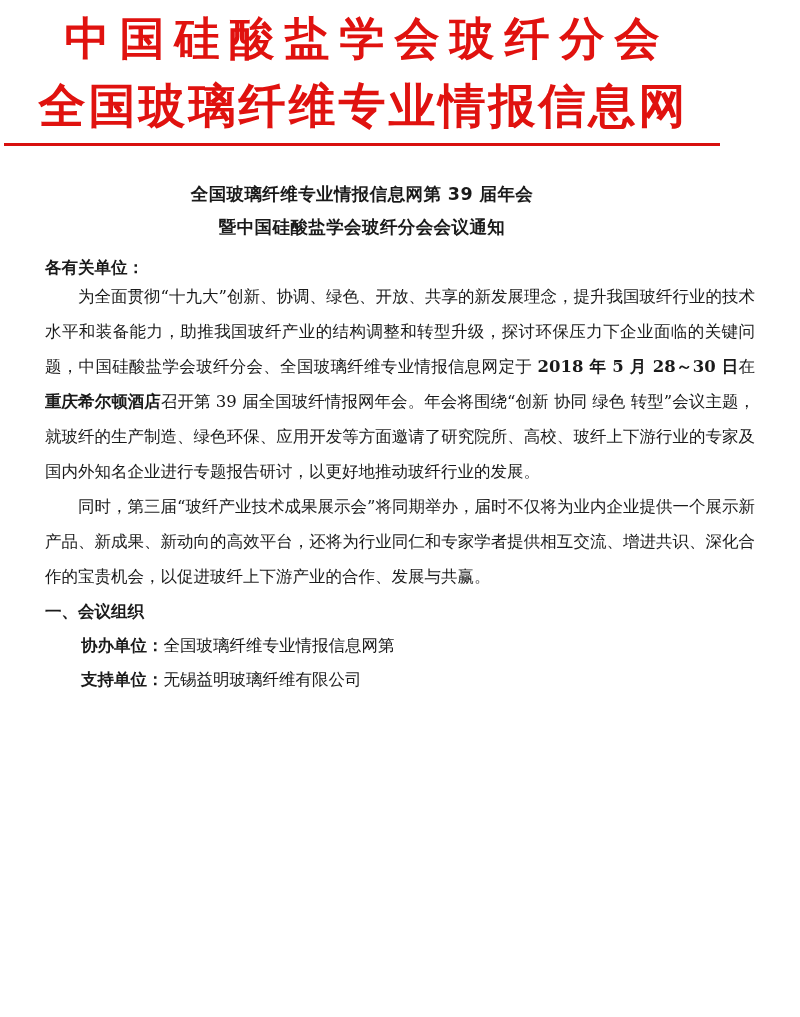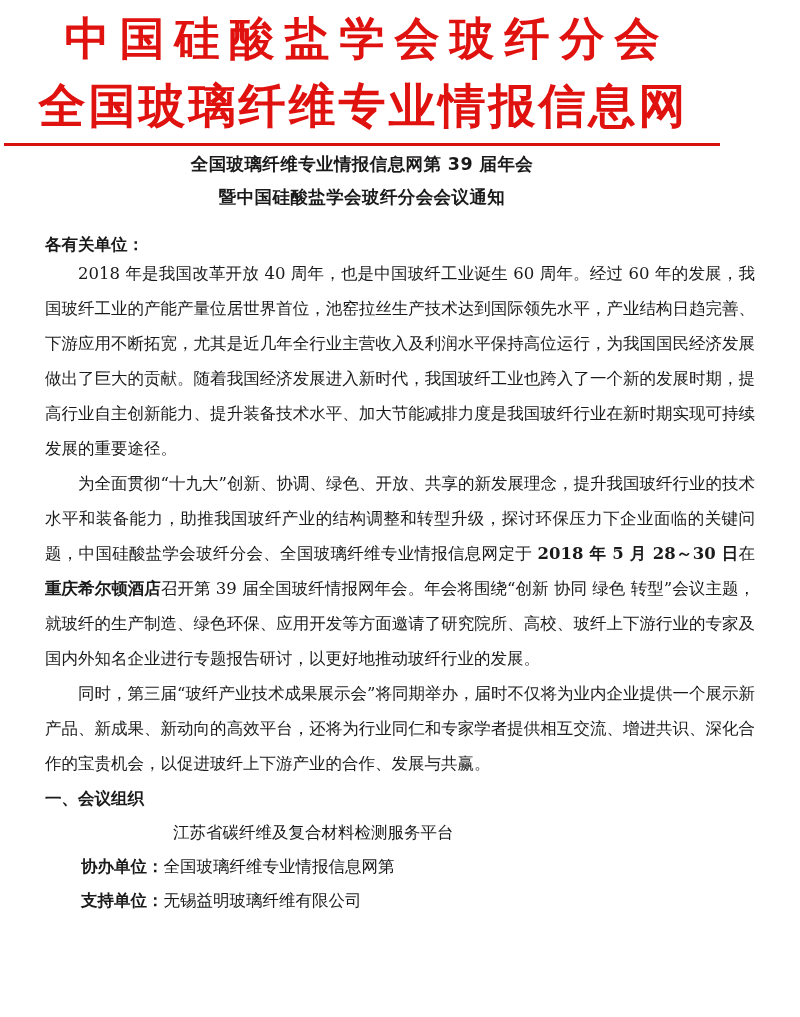--- a/index.html
+++ b/index.html
@@ -55,31 +55,31 @@
   }
 
   
   .doc-title {
     text-align: center;
     font-weight: bold;
     font-size: 17.5px;
     font-family: "DejaVu Sans", "Liberation Sans", sans-serif;
     letter-spacing: 0.4px;
   }
-  .doc-title-1 { margin-top: 6px; }
+  .doc-title-1 { margin-top: 36px; }
   .doc-title-2 { margin-top: 9px; }
   .wrap {
     width: 710px;
     margin-left: 45px;
     margin-right: 45px;
   }
   .salutation {
     font-weight: bold;
     font-size: 16.5px;
-    margin-top: 24px;
+    margin-top: 17px;
     line-height: 1.4;
   }
   p.para {
     margin: 0;
     font-size: 16.5px;
     line-height: 35px;
     text-align: justify;
     text-justify: inter-ideograph;
     text-indent: 2em;
   }
@@ -121,28 +121,26 @@
     <div class="masthead-rule" style="background: rgb(216, 16, 15);"></div>
   </div>
 
   <div class="doc-title doc-title-1">全国玻璃纤维专业情报信息网第 39 届年会</div>
   <div class="doc-title doc-title-2">暨中国硅酸盐学会玻纤分会会议通知</div>
 
   <div class="wrap">
 
     <div class="salutation">各有关单位：</div>
 
-    <p class="para"><span>2018 年是我国改革开放 40 周年，也是中国玻纤工业诞生 60 周年。经过 60 年的发展，我国玻纤工业的产能产量位居世界首位，池窑拉丝生产技术达到国际领先水平，产业结构日趋完善、下游应用不断拓宽，尤其是近几年全行业主营收入及利润水平保持高位运行，为我国国民经济发展做出了巨大的贡献。随着我国经济发展进入新时代，我国玻纤工业也跨入了一个新的发展时期，提高行业自主创新能力、提升装备技术水平、加大节能减排力度是我国玻纤行业在新时期实现可持续发展的重要途径。</span></p>
     <p class="para"><span>为全面贯彻“十九大”创新、协调、绿色、开放、共享的新发展理念，提升我国玻纤行业的技术水平和装备能力，助推我国玻纤产业的结构调整和转型升级，探讨环保压力下企业面临的关键问题，中国硅酸盐学会玻纤分会、全国玻璃纤维专业情报信息网定于 </span><span class="b">2018 年 5 月 28～30 日</span><span>在</span><span class="b">重庆希尔顿酒店</span><span>召开第 39 届全国玻纤情报网年会。年会将围绕“创新 协同 绿色 转型”会议主题，就玻纤的生产制造、绿色环保、应用开发等方面邀请了研究院所、高校、玻纤上下游行业的专家及国内外知名企业进行专题报告研讨，以更好地推动玻纤行业的发展。</span></p>
     <p class="para"><span>同时，第三届“玻纤产业技术成果展示会”将同期举办，届时不仅将为业内企业提供一个展示新产品、新成果、新动向的高效平台，还将为行业同仁和专家学者提供相互交流、增进共识、深化合作的宝贵机会，以促进玻纤上下游产业的合作、发展与共赢。</span></p>
 
     <div class="section-head">一、会议组织</div>
 
 
-    <div class="org-cont">江苏省碳纤维及复合材料检测服务平台</div>
 
     <div class="org-row">
       <span class="org-label">协办单位：</span><span class="org-value">全国玻璃纤维专业情报信息网第</span>
     </div>
 
     <div class="org-row">
       <span class="org-label">支持单位：</span><span class="org-value">无锡益明玻璃纤维有限公司</span>
     </div>
 
   </div>

